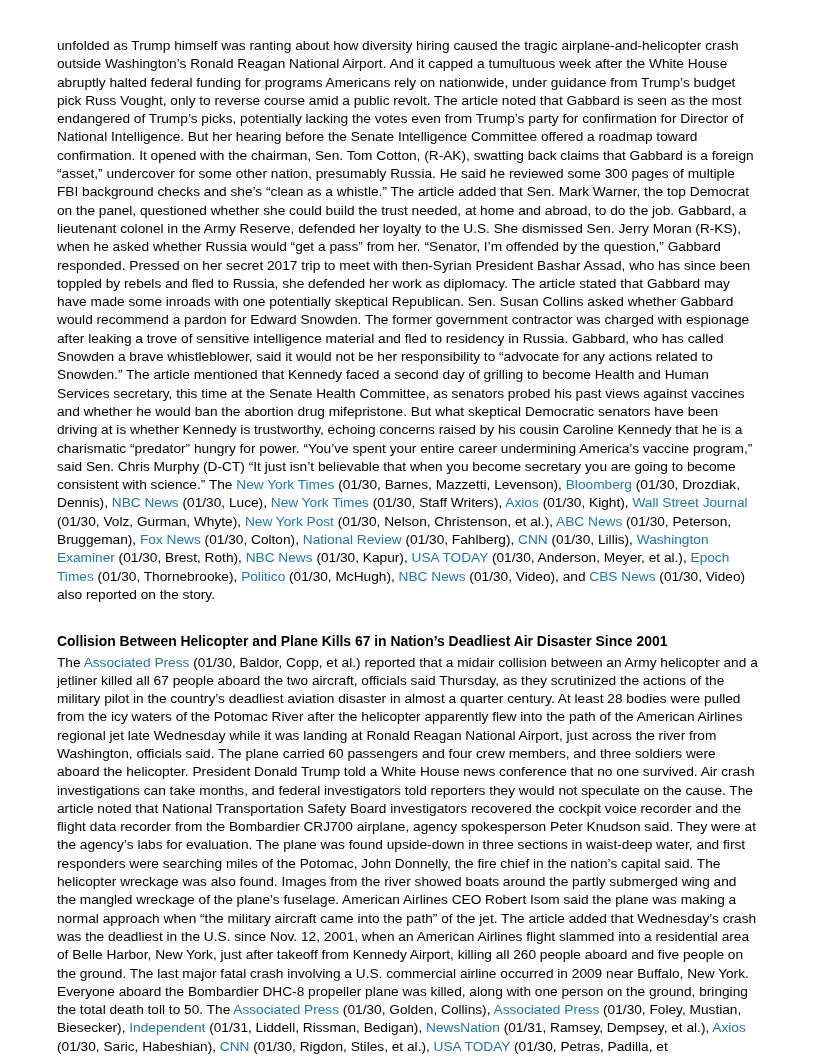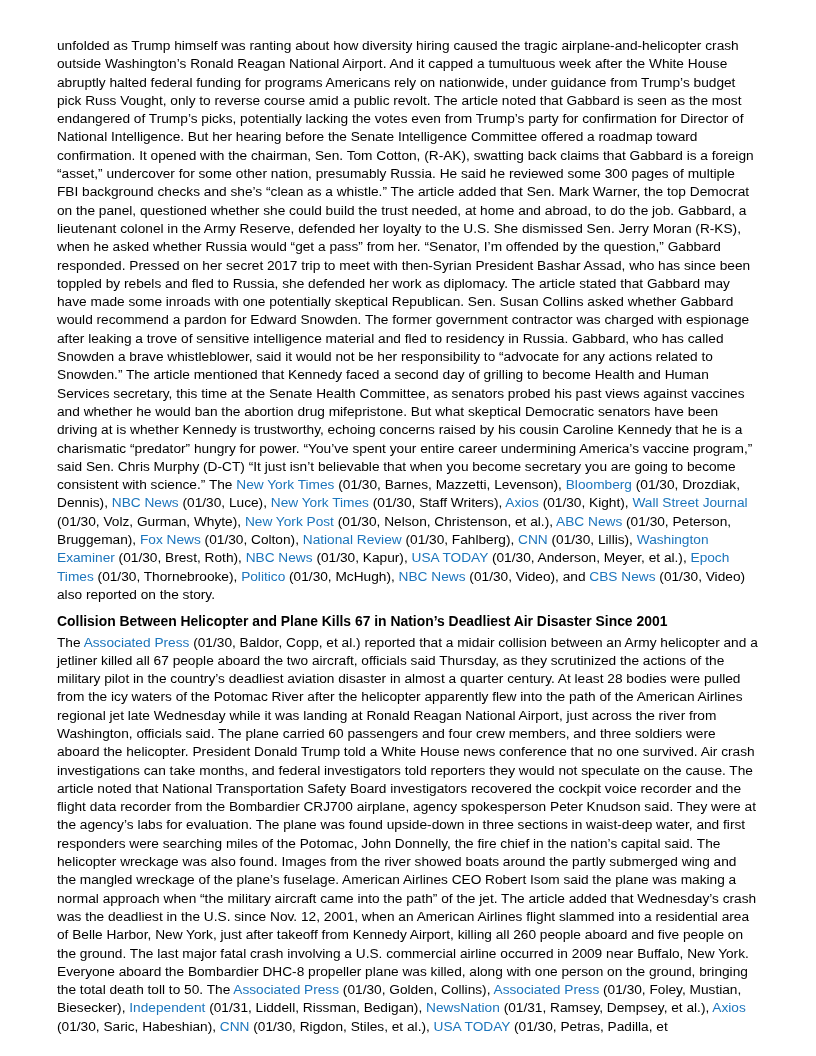--- a/index.html
+++ b/index.html
@@ -15,21 +15,21 @@
     line-height: 18.3px;
     color: var(--text-color, #000000);
     overflow: hidden;
     text-align: left;
   }
   .body-text { margin: 0; }
   .section-heading {
     font-size: 13.9px;
     line-height: 18.3px;
     font-weight: 700;
-    margin: 8px 0 3px 0;
+    margin: 28px 0 3px 0;
     color: var(--text-color, #000000);
   }
   .src-link {
     color: var(--link-color, #1b75bc);
     cursor: pointer;
     text-decoration: none;
   }
   .text-run { color: inherit; }
 </style>
 </head>

